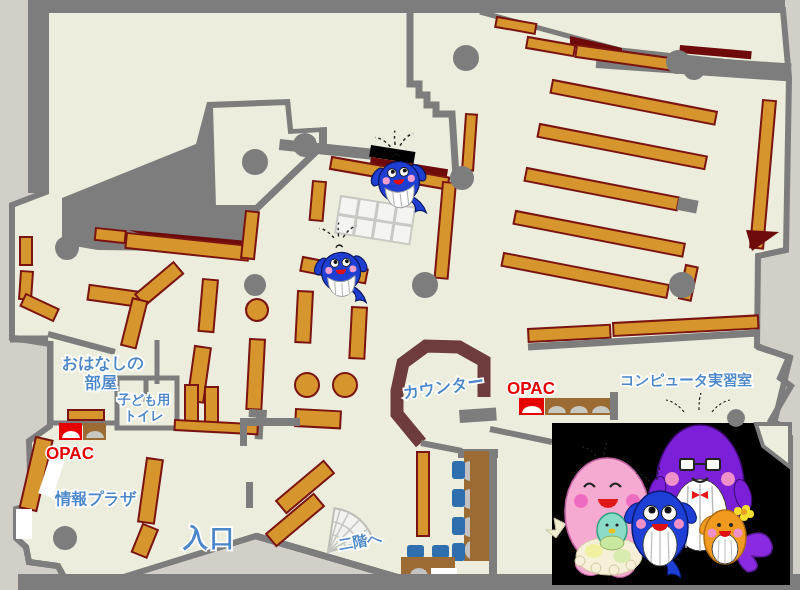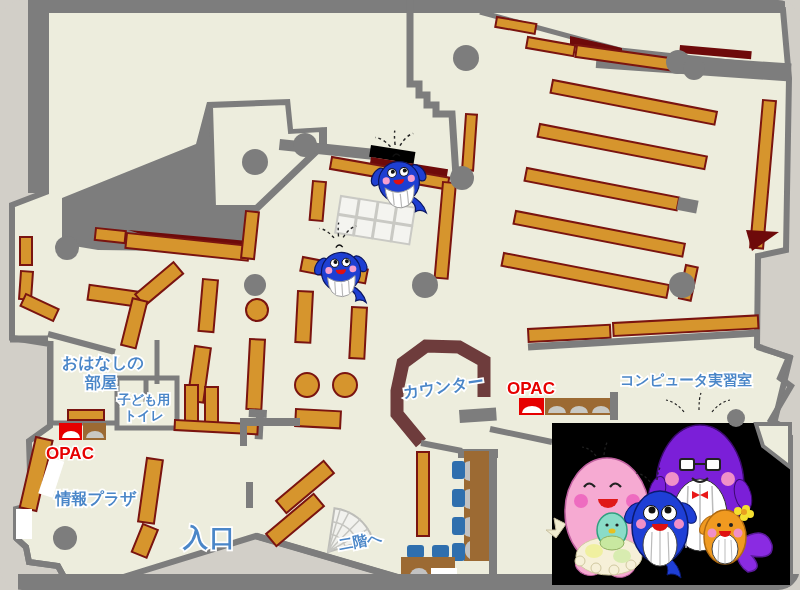--- a/index.html
+++ b/index.html
@@ -1,16 +1,16 @@
 <!DOCTYPE html>
 <html><head>
 <meta charset="utf-8">
 <style>
   html,body{margin:0;padding:0;background:#d2cfc8;}
-  .stage{position:relative;width:800px;height:590px;overflow:hidden;font-family:"Liberation Sans","DejaVu Sans",sans-serif;border-radius:22px;}
+  .stage{position:relative;width:800px;height:590px;overflow:hidden;font-family:"Liberation Sans","DejaVu Sans",sans-serif;}
   svg{display:block;}
   .shelf{fill:#d6952d;stroke:#7a1410;stroke-width:2;}
   .wallf{fill:#7d7d7d;}
   .wall{stroke:#7d7d7d;fill:none;}
   .floor{fill:#ededdd;stroke:#7d7d7d;stroke-width:6;}
   .cream{fill:#ededdd;}
   .maroon{fill:#6e0a0a;}
   .pillar{fill:#7d7d7d;}
   .door{fill:#ffffff;}
   .desk{fill:#9c6a33;}

